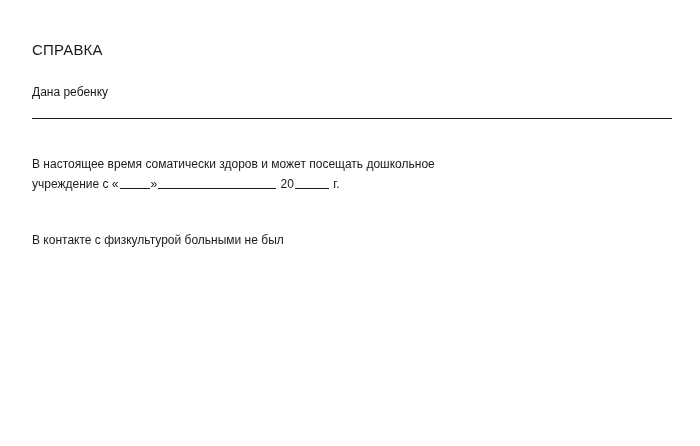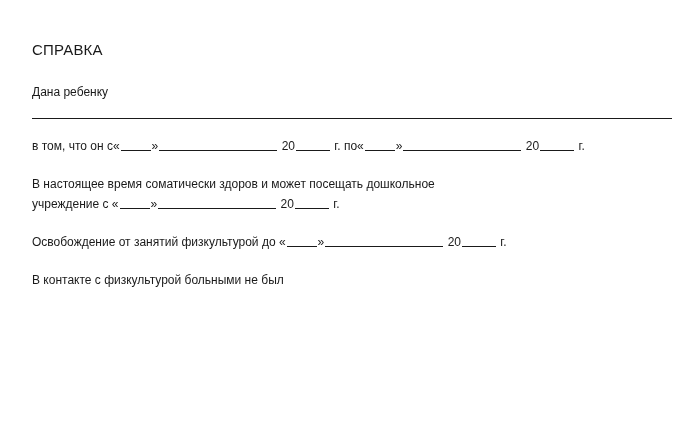--- a/index.html
+++ b/index.html
@@ -85,51 +85,37 @@
   <div class="doc">
 
     <div class="title">СПРАВКА</div>
 
     <div class="para">
       <span>Дана ребенку</span>
     </div>
 
     <div class="rule rule-name"></div>
 
-    <div class="para">
-      <span>в том, что он с</span><span class="quote">«</span><span class="blank b-tiny"></span><span class="quote">»</span><span class="blank b-month"></span>
-      <span>20</span><span class="blank b-year"></span>
-      <span>г.</span>
-      <span>по</span><span class="quote">«</span><span class="blank b-tiny"></span><span class="quote">»</span><span class="blank b-month"></span>
-      <span>20</span><span class="blank b-year"></span>
-      <span>г.</span>
-    </div>
 
 
     <div class="gap-lg"></div>
 
     <div class="para">
       <span></span>
       <span>В настоящее время соматически здоров и может посещать дошкольное</span>
     </div>
 
     <div class="para">
       <span>учреждение с</span>&nbsp;<span class="quote">«</span><span class="blank b-tiny"></span><span class="quote">»</span><span class="blank b-month"></span>
       <span>20</span><span class="blank b-year"></span>
       <span>г.</span>
     </div>
 
     <div class="gap-lg"></div>
 
-    <div class="para">
-      <span>Освобождение от занятий физкультурой до</span>
-      <span class="quote">«</span><span class="blank b-tiny"></span><span class="quote">»</span><span class="blank b-month"></span>
-      <span>20</span><span class="blank b-year"></span>
-      <span>г.</span>
-    </div>
 
     <div class="gap-lg"></div>
 
     <div class="para">
       <span>В контакте с физкультурой больными не был</span>
     </div>
 
     <div class="gap-lg"></div>
 
 

